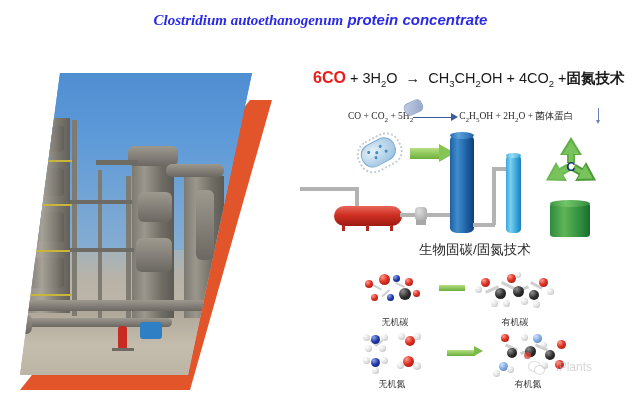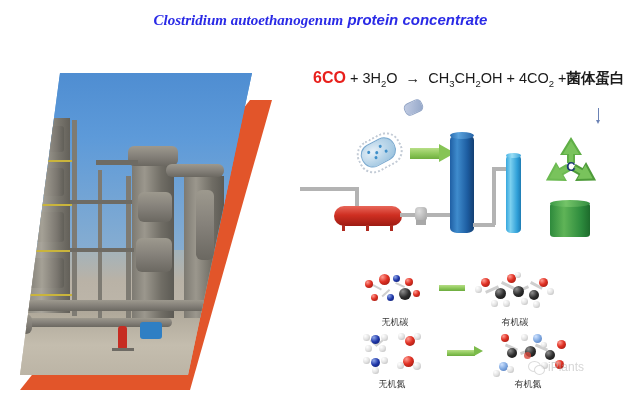--- a/index.html
+++ b/index.html
@@ -402,21 +402,21 @@
     border-bottom: 5px solid transparent;
   }
 
   
   .watermark {
     position: absolute;
     left: 528px;
     top: 360px;
     display: flex;
     align-items: center;
-    gap: 4px;
+    gap: 12px;
     opacity: .55;
   }
   .wm-logo {
     position: relative;
     width: 16px;
     height: 13px;
   }
   .wm-logo .b1 {
     position: absolute;
     left: 0; top: 0;
@@ -495,23 +495,26 @@
 
       <div class="bluepump" style="left:140px; top:322px; width:22px; height:17px;"></div>
       <div class="extinguisher" style="left:118px; top:326px; width:9px; height:24px;"></div>
       <div class="deck" style="left:112px; top:348px; width:22px; height:3px;"></div>
       <div class="duct" style="left:6px; top:314px; width:26px; height:20px;"></div>
     </div>
   </div>
 
   <div class="eq1">
     <span class="hi">6CO</span>
-    <span> + 3H<sub>2</sub>O &nbsp;→&nbsp; CH<sub>3</sub>CH<sub>2</sub>OH + 4CO<sub>2</sub> +<span class="cn">菌体蛋白</span></span>
-  </div>
-
+    <span> + 3H<sub>2</sub>O &nbsp;→&nbsp; CH<sub>3</sub>CH<sub>2</sub>OH + 4CO<sub>2</sub> +<span class="cn">固氮技术</span></span>
+  </div>
+
+  <div class="eq2">
+    CO + CO<sub>2</sub> + 5H<sub>2</sub><span class="arrow-span"><span class="arrow-line"></span><span class="arrow-head"></span></span>C<sub>2</sub>H<sub>5</sub>OH + 2H<sub>2</sub>O + 菌体蛋白
+  </div>
   <div class="eq2-microbe"></div>
   <div class="eq2-tail"></div>
 
   <div class="proc">
 
     <div class="bacterium">
       <div class="halo"></div>
       <div class="body"></div>
       <div class="dot" style="left:8px; top:6px;"></div>
       <div class="dot" style="left:15px; top:10px;"></div>
@@ -564,20 +567,21 @@
         </g>
       </svg>
       <span class="c">C</span>
     </div>
 
     <div class="green-drum">
         <div class="cap"></div>
       </div>
   </div>
 
+  <div class="proc-caption">生物固碳/固氮技术</div>
 
   <div class="mol-row" style="left:355px; top:332px; width:240px; height:48px;">
 
     <div class="bond" style="left:14px; top:10px; width:9px; height:2.4px; transform:rotate(40deg);"></div>
     <div class="bond" style="left:20px; top:10px; width:9px; height:2.4px; transform:rotate(-40deg);"></div>
     <div class="atom a-blue" style="left:16px; top:3px;  width:9px;  height:9px;"></div>
     <div class="atom a-white" style="left:8px;  top:2px;  width:7px;  height:7px;"></div>
     <div class="atom a-white" style="left:26px; top:2px;  width:7px;  height:7px;"></div>
     <div class="atom a-white" style="left:10px; top:13px; width:7px;  height:7px;"></div>
     <div class="atom a-white" style="left:24px; top:13px; width:7px;  height:7px;"></div>

